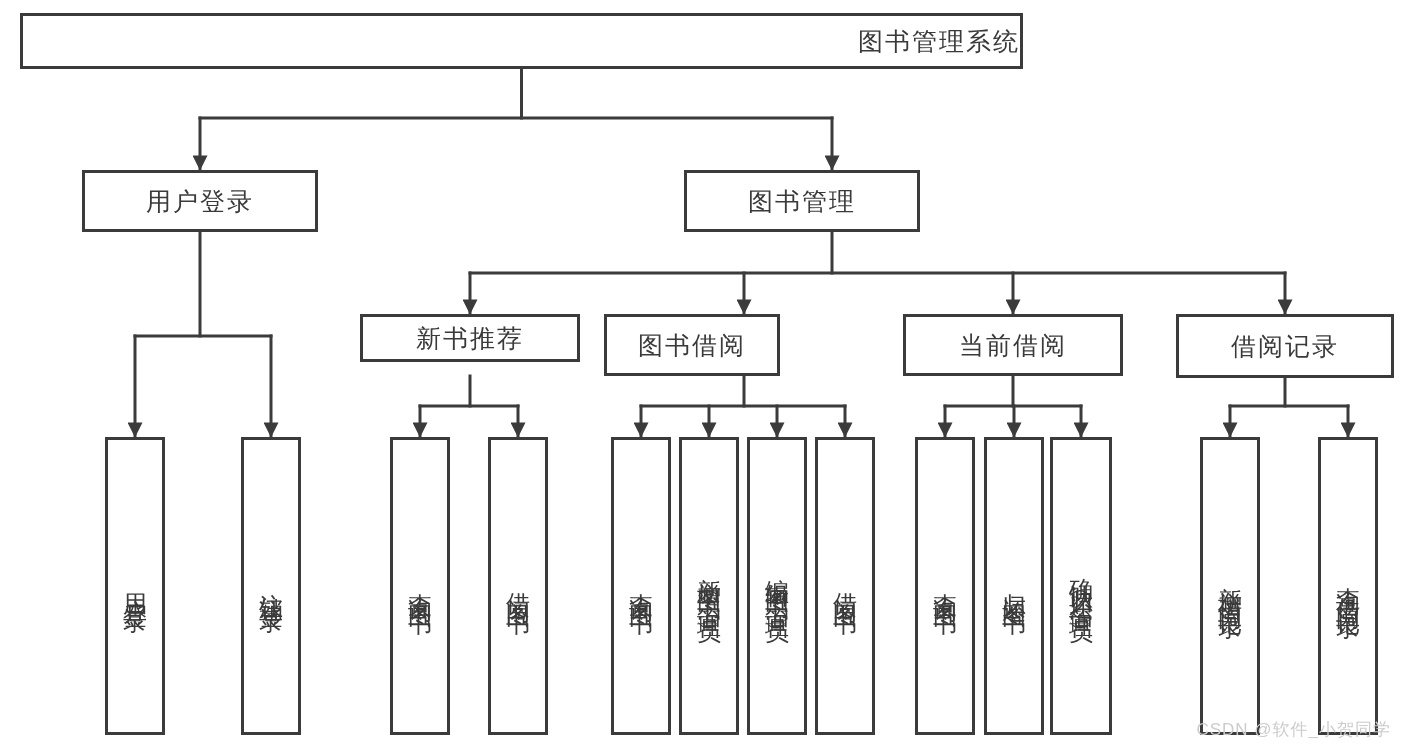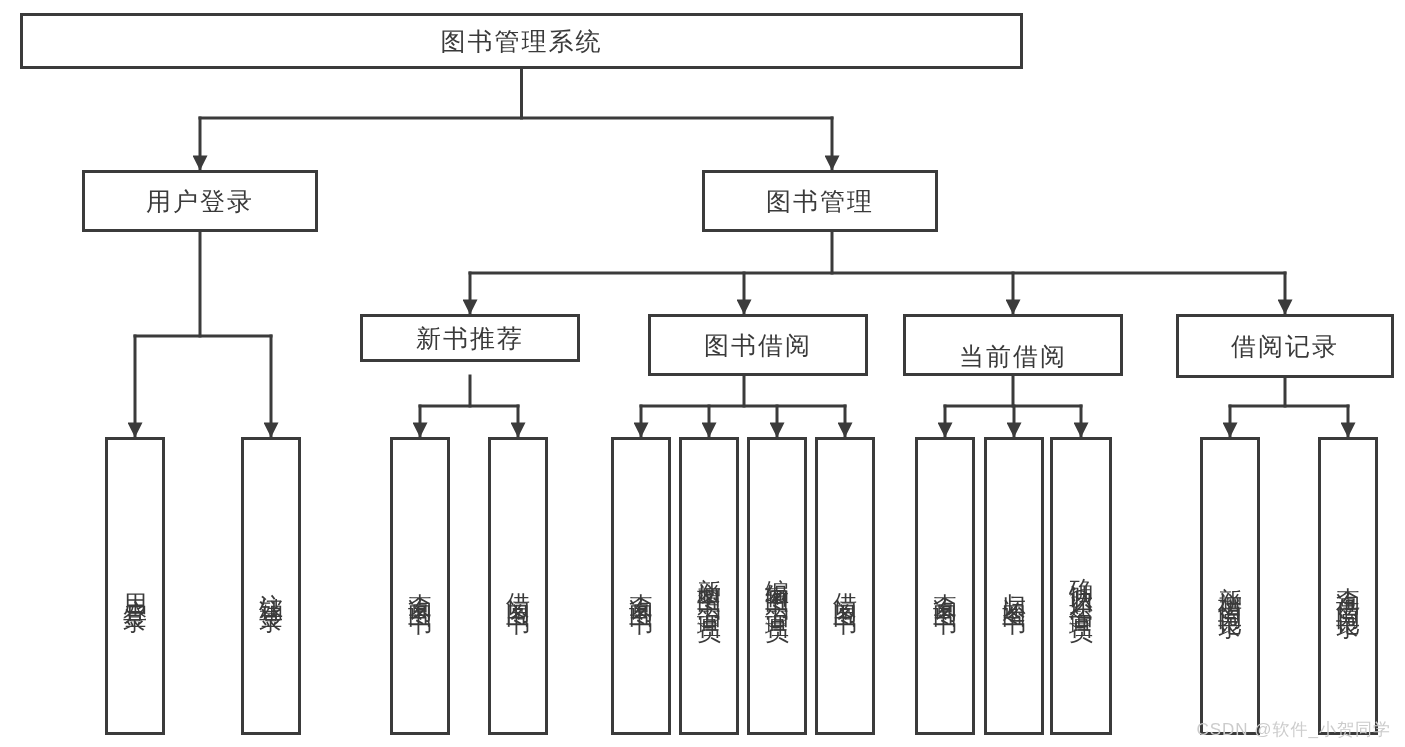--- a/index.html
+++ b/index.html
@@ -76,36 +76,36 @@
       <line x1="945" y1="406" x2="1081" y2="406" stroke="#3b3b3b" stroke-width="3" stroke-linecap="square"></line>
       <line x1="945" y1="406" x2="945" y2="436" stroke="#3b3b3b" stroke-width="3" stroke-linecap="square" marker-end="url(#arrow)"></line>
       <line x1="1014" y1="406" x2="1014" y2="436" stroke="#3b3b3b" stroke-width="3" stroke-linecap="square" marker-end="url(#arrow)"></line>
       <line x1="1081" y1="406" x2="1081" y2="436" stroke="#3b3b3b" stroke-width="3" stroke-linecap="square" marker-end="url(#arrow)"></line>
       <line x1="1285" y1="376" x2="1285" y2="406" stroke="#3b3b3b" stroke-width="3" stroke-linecap="square"></line>
       <line x1="1230" y1="406" x2="1348" y2="406" stroke="#3b3b3b" stroke-width="3" stroke-linecap="square"></line>
       <line x1="1230" y1="406" x2="1230" y2="436" stroke="#3b3b3b" stroke-width="3" stroke-linecap="square" marker-end="url(#arrow)"></line>
       <line x1="1348" y1="406" x2="1348" y2="436" stroke="#3b3b3b" stroke-width="3" stroke-linecap="square" marker-end="url(#arrow)"></line>
     </svg>
   <div class="watermark">CSDN @软件_小贺同学</div>
-<div class="node horiz" style="left: 20px; top: 13px; width: 1003px; height: 56px;">
+<div class="node horiz" style="left: 20px; top: 13px; width: 1003px; height: 56px; justify-content: flex-end;">
       <span class="lbl">图书管理系统</span>
     </div>
     <div class="node horiz" style="left: 82px; top: 170px; width: 236px; height: 62px;">
       <span class="lbl">用户登录</span>
     </div>
-    <div class="node horiz" style="left: 702px; top: 170px; width: 236px; height: 62px;">
+    <div class="node horiz" style="left: 684px; top: 170px; width: 236px; height: 62px;">
       <span class="lbl">图书管理</span>
     </div>
     <div class="node horiz" style="left: 360px; top: 314px; width: 220px; height: 48px;">
       <span class="lbl">新书推荐</span>
     </div>
-    <div class="node horiz" style="left: 648px; top: 314px; width: 220px; height: 62px;">
+    <div class="node horiz" style="left: 604px; top: 314px; width: 176px; height: 62px;">
       <span class="lbl">图书借阅</span>
     </div>
-    <div class="node horiz" style="left: 903px; top: 314px; width: 220px; height: 62px; align-items: flex-end;">
+    <div class="node horiz" style="left: 903px; top: 314px; width: 220px; height: 62px;">
       <span class="lbl">当前借阅</span>
     </div>
     <div class="node horiz" style="left: 1176px; top: 314px; width: 218px; height: 64px;">
       <span class="lbl">借阅记录</span>
     </div>
     <div class="node vert" style="left: 105px; top: 437px; width: 60px; height: 298px;">
       <span class="lbl">用户登录</span>
     </div>
     <div class="node vert" style="left: 241px; top: 437px; width: 60px; height: 298px;">
       <span class="lbl">注销登录</span>

